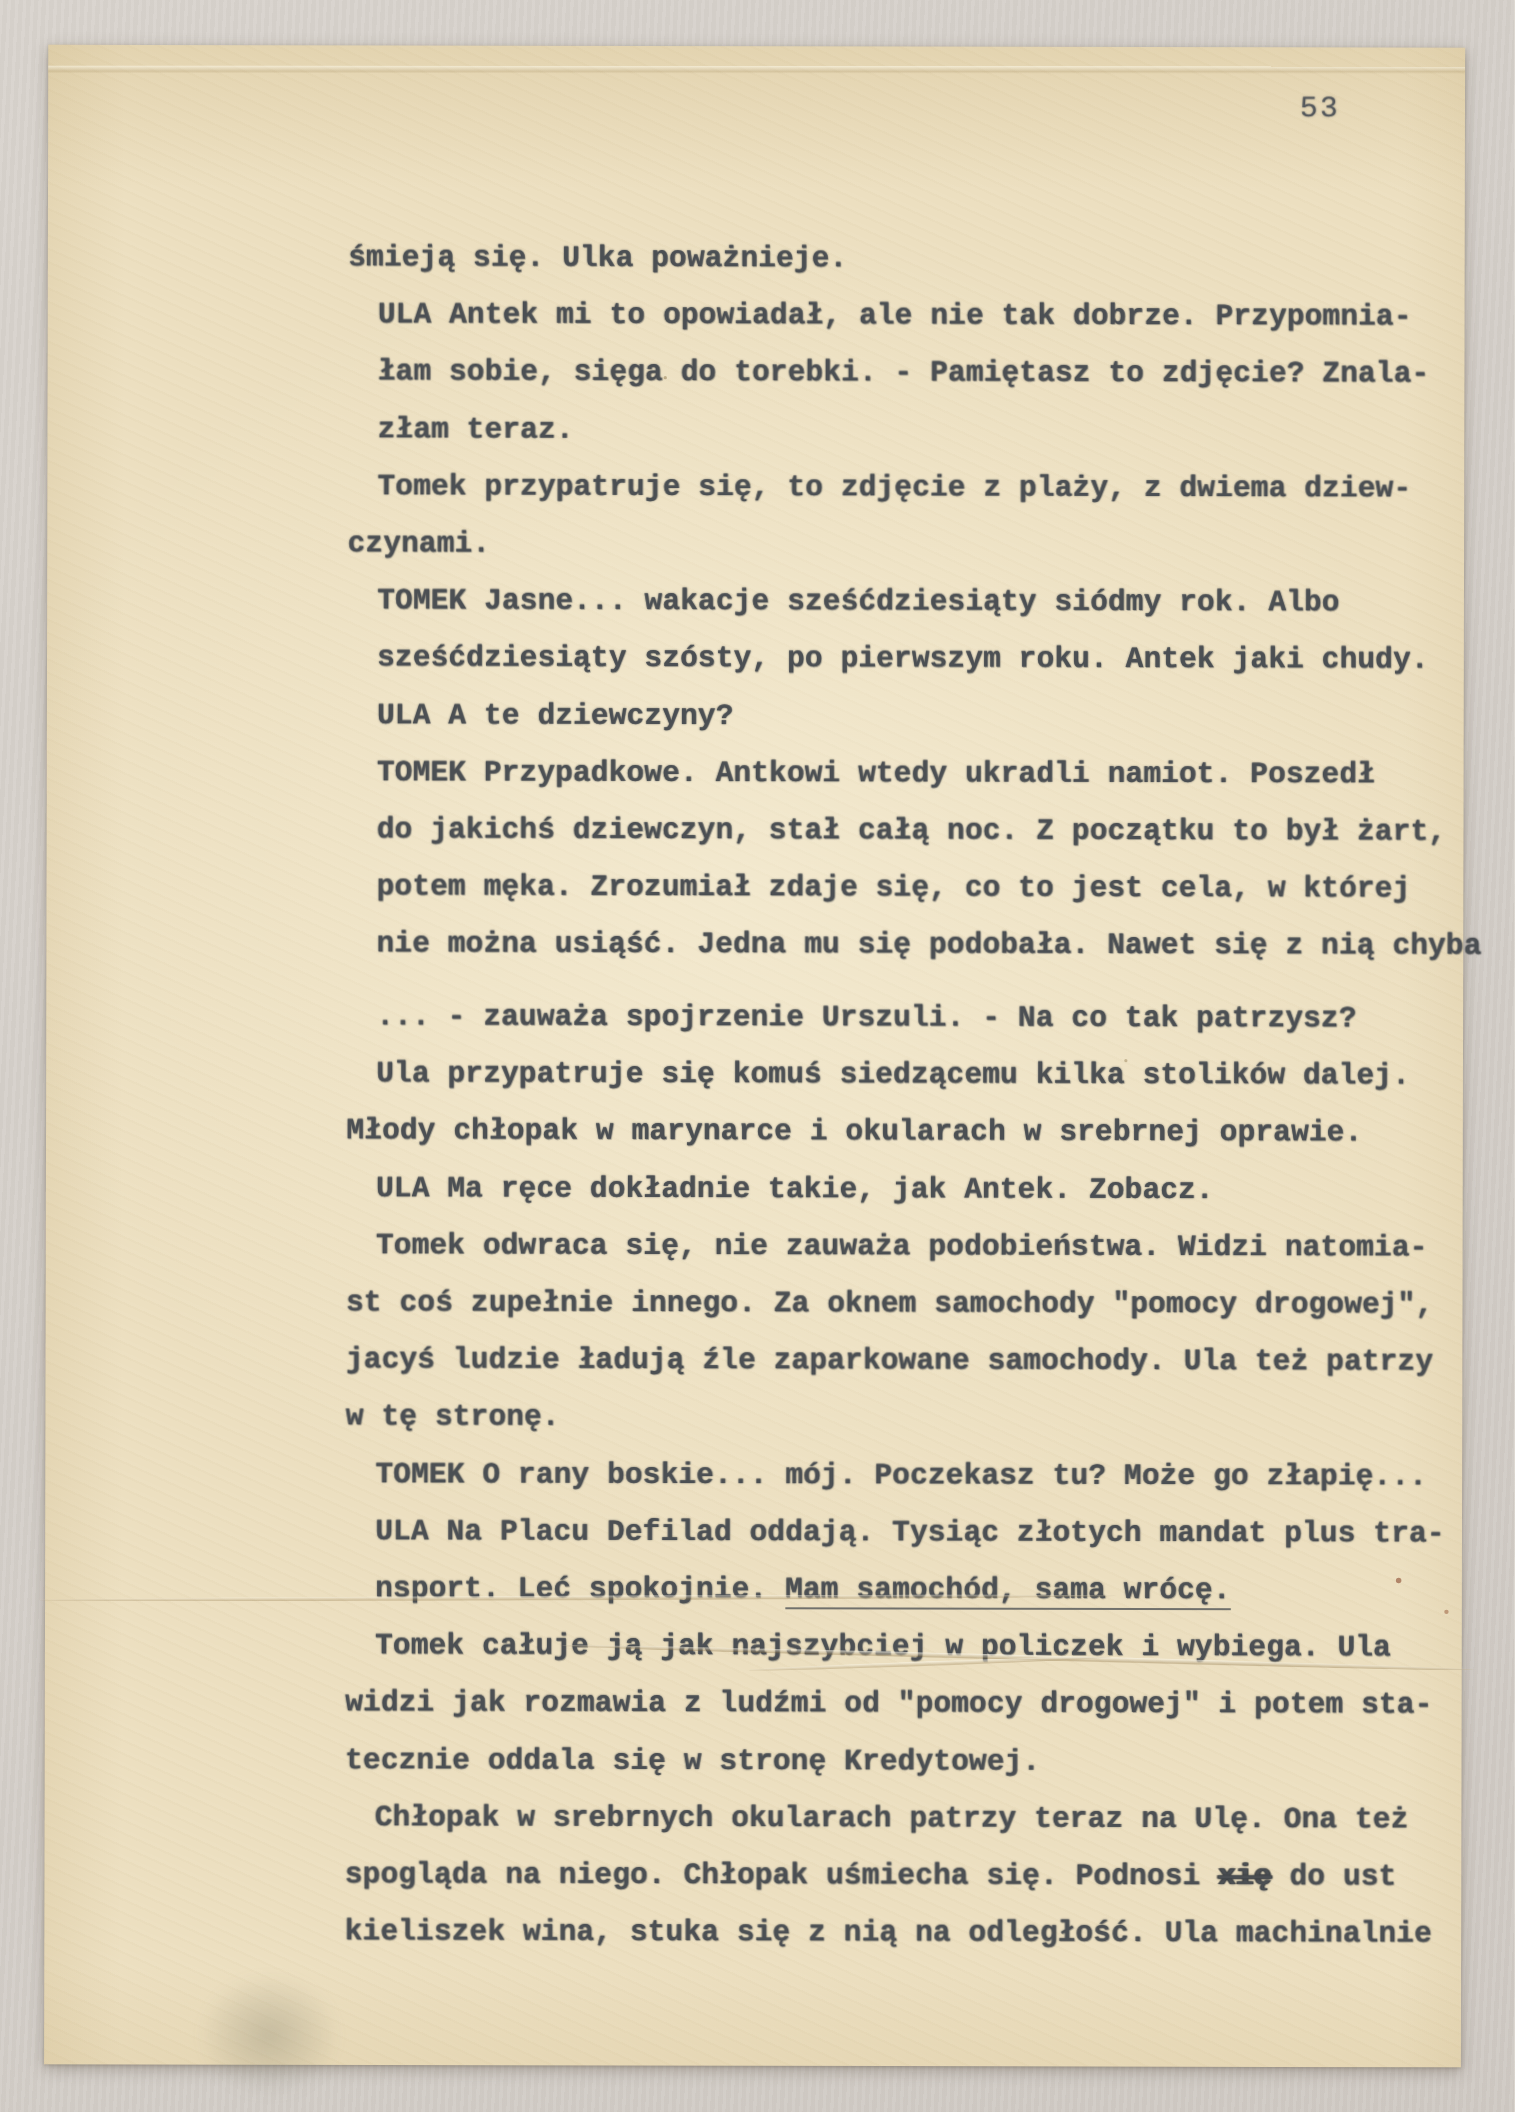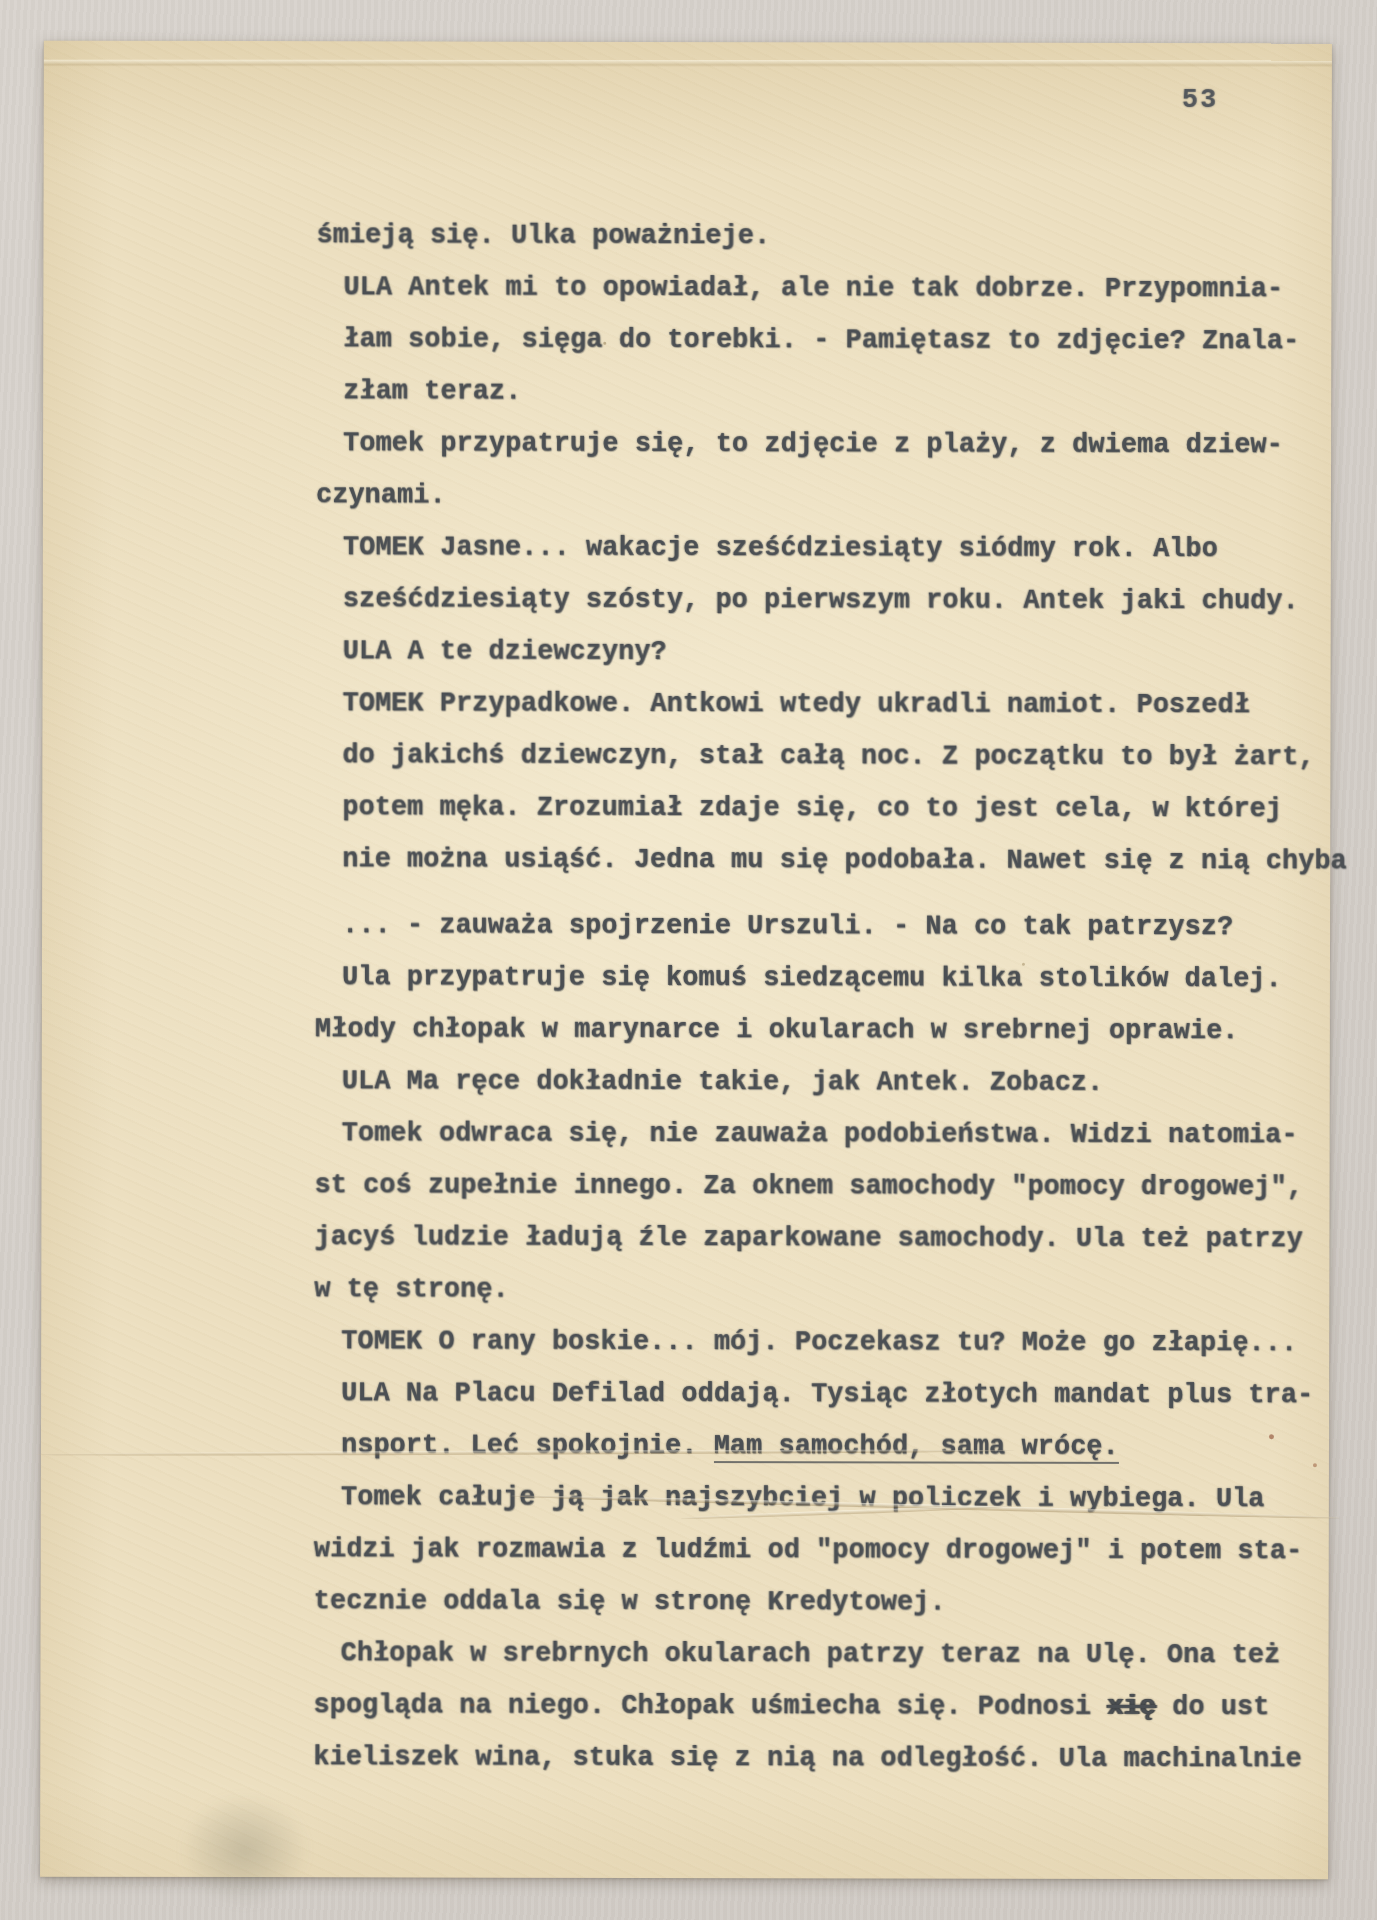--- a/index.html
+++ b/index.html
@@ -23,21 +23,21 @@
       linear-gradient(180deg,rgba(196,172,120,0.22) 0%,rgba(196,172,120,0) 130px),
       linear-gradient(0deg,rgba(190,165,112,0.14) 0%,rgba(190,165,112,0) 90px),
       linear-gradient(90deg,rgba(188,165,115,0.16) 0%,rgba(188,165,115,0) 70px),
       linear-gradient(270deg,rgba(188,165,115,0.12) 0%,rgba(188,165,115,0) 55px),
       repeating-linear-gradient(24deg,rgba(172,150,100,0.035) 0 2px,rgba(255,252,240,0.035) 2px 5px,rgba(0,0,0,0) 5px 11px);
     box-shadow:0 4px 14px rgba(95,85,70,0.38),0 1px 3px rgba(95,85,70,0.30);
     z-index:1;
   }
   .page-number{
     position:absolute;left:1138px;top:42px;
-    font-size:27px;font-weight:700;letter-spacing:2px;color:#54585c;
+    font-size:27px;font-weight:400;letter-spacing:2px;color:#54585c;
     text-shadow:0 0 2px rgba(70,74,78,0.6);
     filter:blur(0.3px);
   }
   .text-block{
     position:absolute;left:273px;top:168px;width:1012px;
     font-size:27px;font-weight:700;color:#4b4f53;
     text-shadow:0 0 1.8px rgba(62,66,70,0.72),0.6px 0.6px 0 rgba(62,66,70,0.28);
     filter:blur(0.32px);
     white-space:pre;
   }

